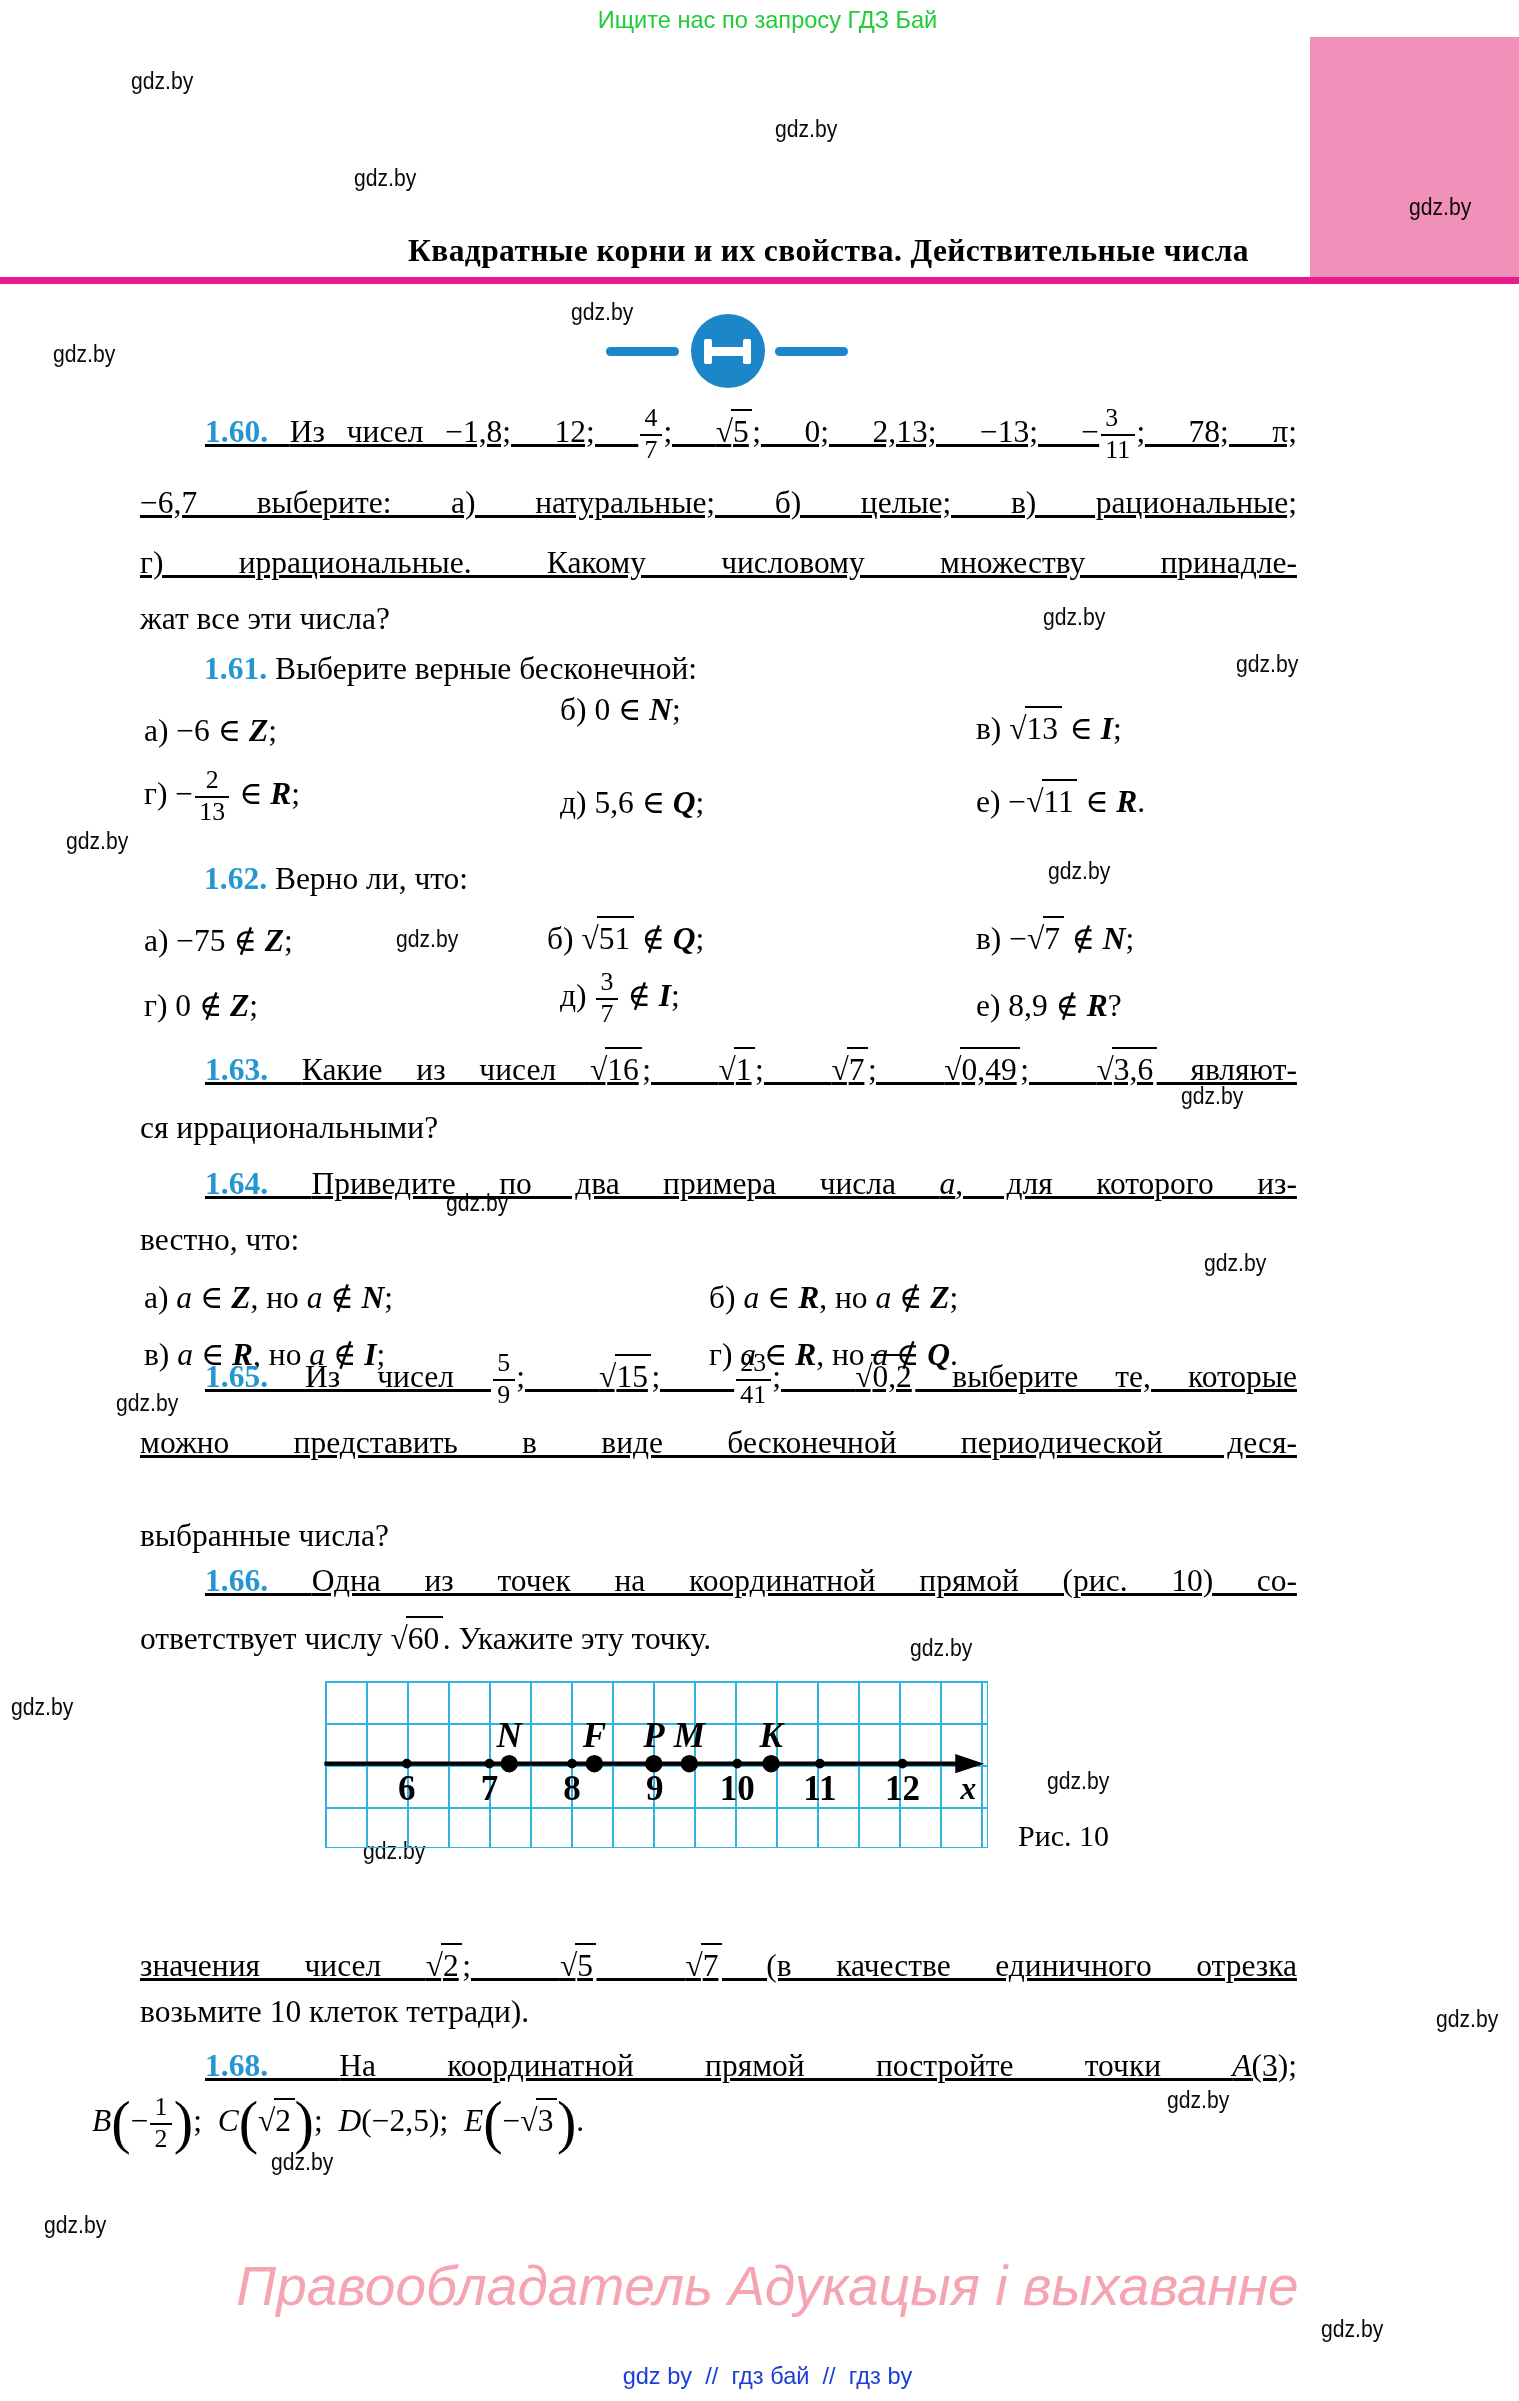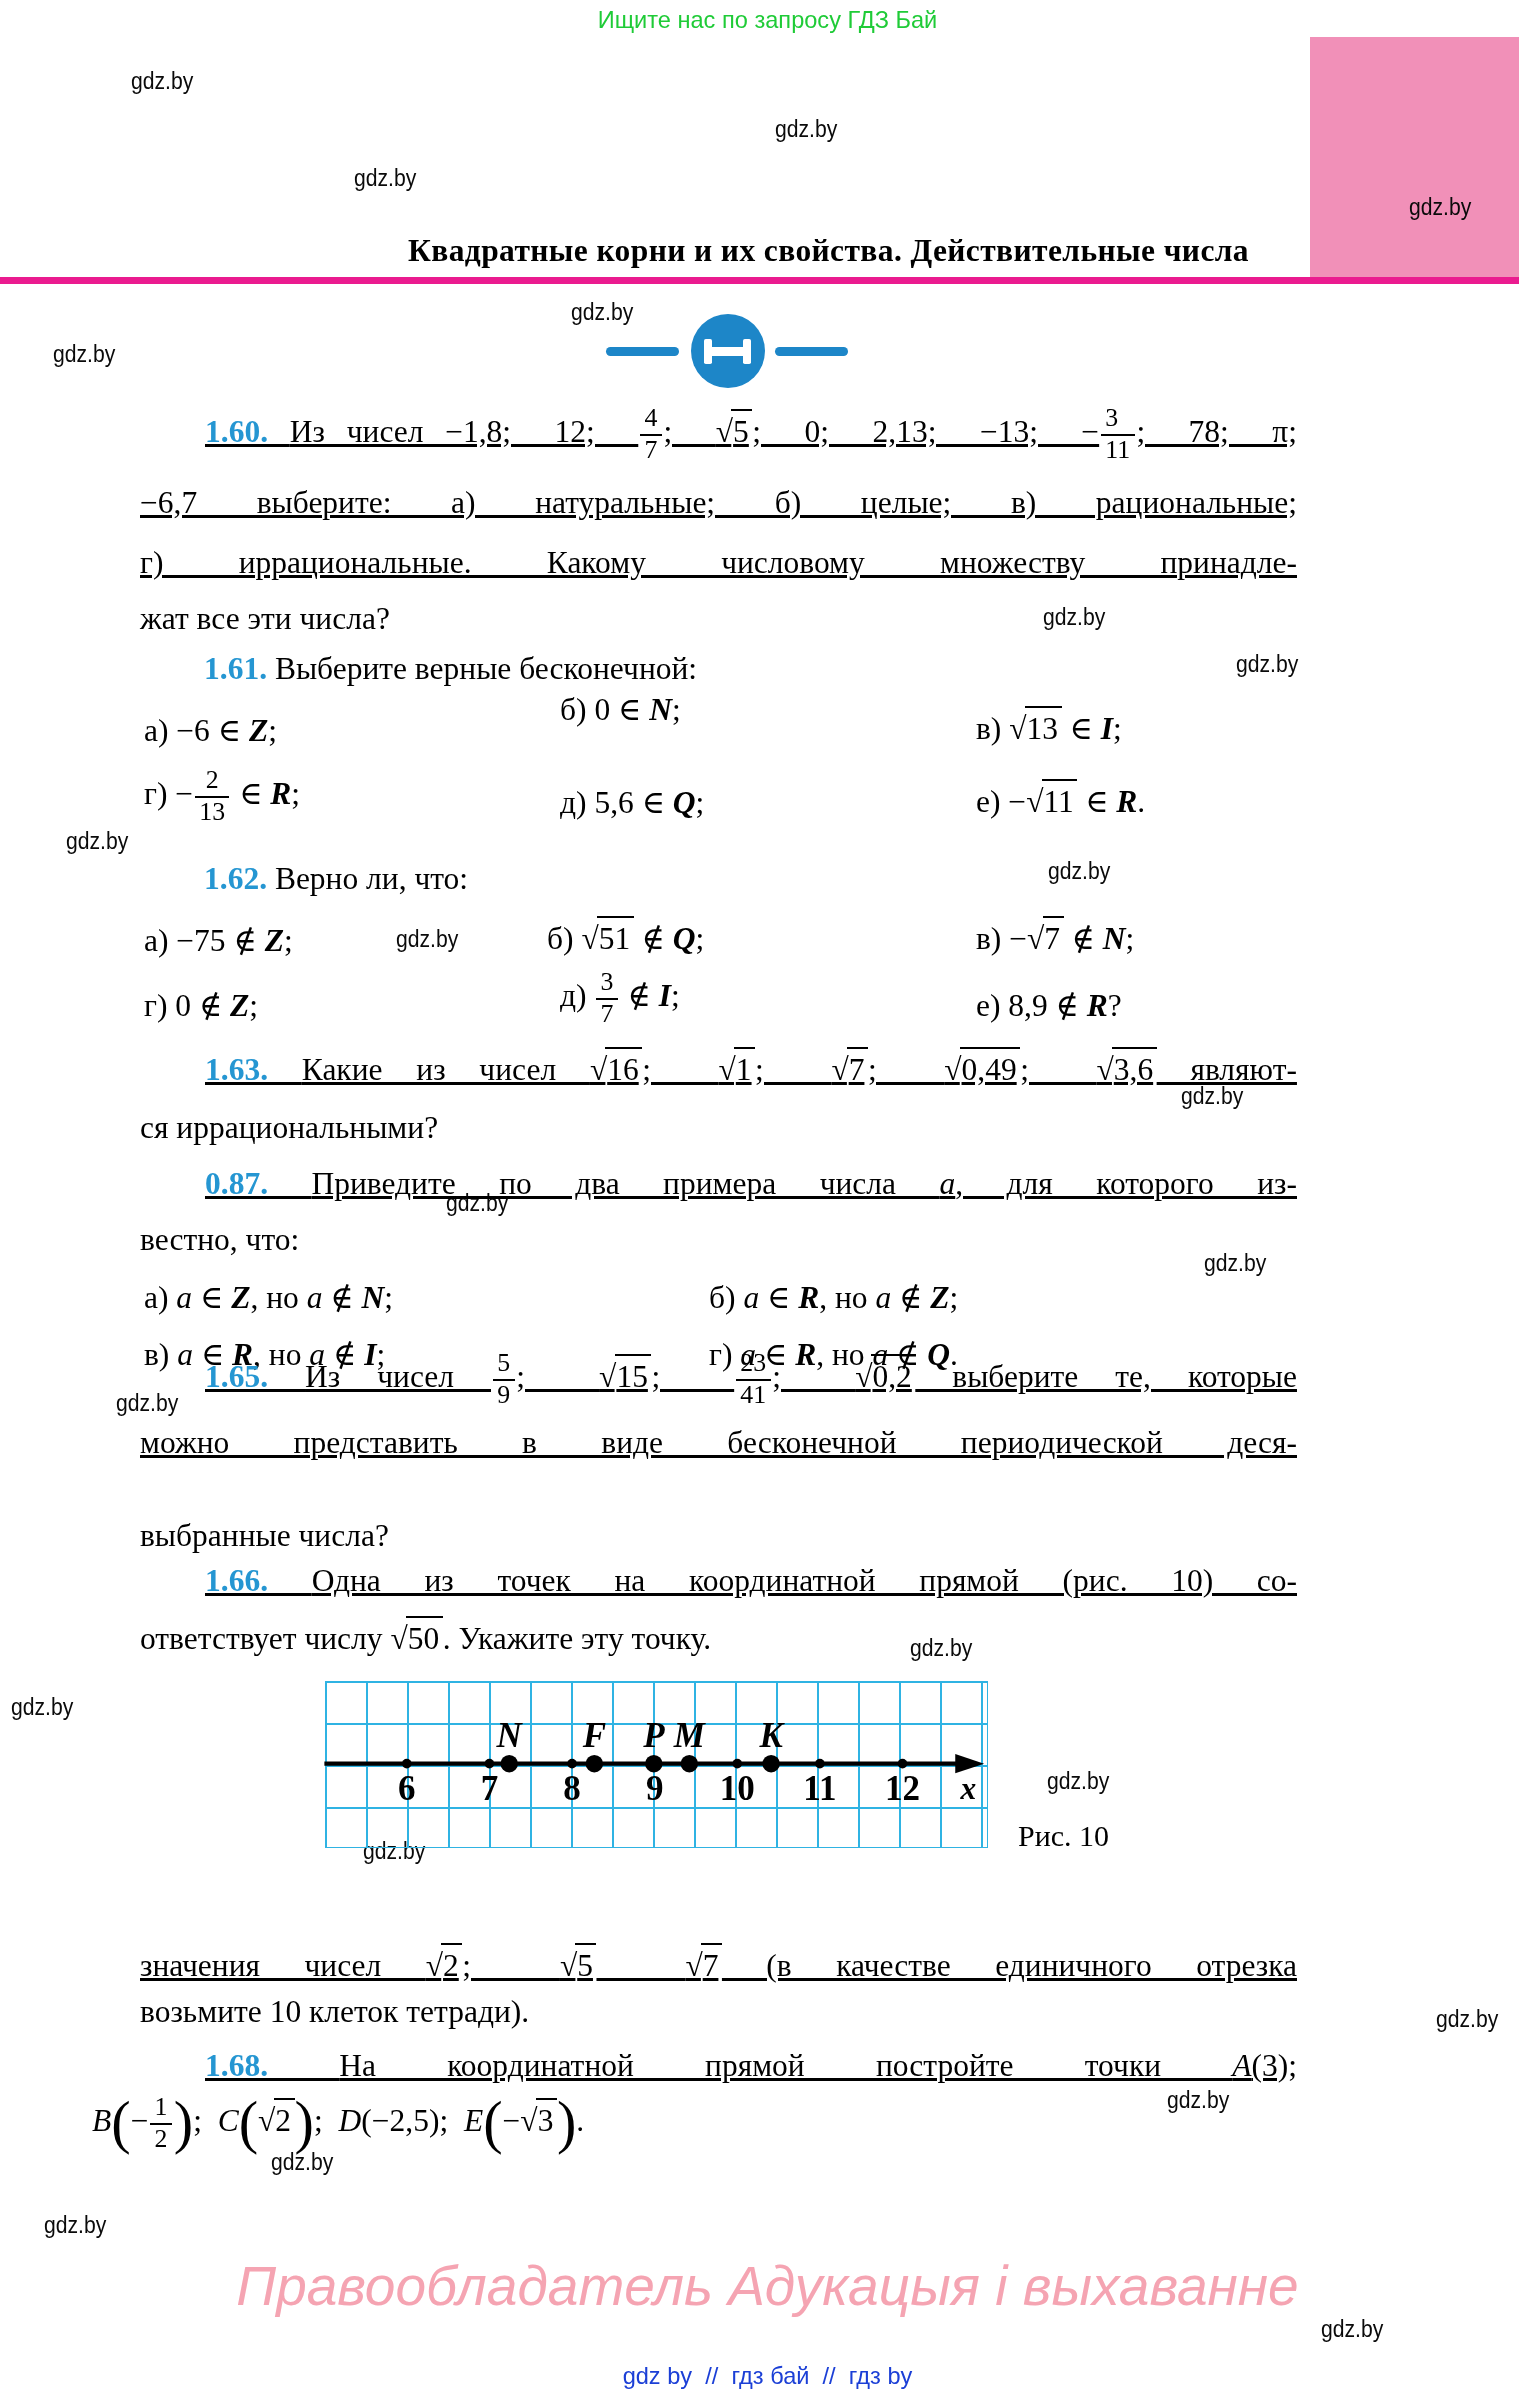--- a/index.html
+++ b/index.html
@@ -132,39 +132,39 @@
   <div class="ln" style="left:144px;top:986px"><span>г) 0&nbsp;∉&nbsp;</span><span class="ms">Z</span><span>;</span></div>
   <div class="ln" style="left:560px;top:968px"><span>д) </span><span class="frac">
         <span class="fn">3</span>
         <span class="fd">7</span>
       </span><span>&nbsp;∉&nbsp;</span><span class="ms">I</span><span>;</span></div>
   <div class="ln" style="left:976px;top:986px"><span>е) 8,9&nbsp;∉&nbsp;</span><span class="ms">R</span><span>?</span></div>
 
   <div class="ln w1322 just ind" style="left:140px;top:1050px"><span class="pnum">1.63.</span> <span>Какие из чисел </span><span class="sqrt"><span class="rs">√</span><span class="rr">16</span></span><span>;&nbsp; </span><span class="sqrt"><span class="rs">√</span><span class="rr">1</span></span><span>;&nbsp; </span><span class="sqrt"><span class="rs">√</span><span class="rr">7</span></span><span>;&nbsp; </span><span class="sqrt"><span class="rs">√</span><span class="rr">0,49</span></span><span>;&nbsp; </span><span class="sqrt"><span class="rs">√</span><span class="rr">3,6</span></span><span> являют-</span></div>
   <div class="ln" style="left:140px;top:1108px">ся иррациональными?</div>
 
-  <div class="ln w1322 just ind" style="left:140px;top:1164px"><span class="pnum">0.87.</span> <span>Приведите по два примера числа </span><span class="mv">a</span><span>, для которого из-</span></div>
+  <div class="ln w1322 just ind" style="left:140px;top:1164px"><span class="pnum">1.64.</span> <span>Приведите по два примера числа </span><span class="mv">a</span><span>, для которого из-</span></div>
   <div class="ln" style="left:140px;top:1220px">вестно, что:</div>
   <div class="ln" style="left:144px;top:1278px"><span>а) </span><span class="mv">a</span><span>&nbsp;∈&nbsp;</span><span class="ms">Z</span><span>, но </span><span class="mv">a</span><span>&nbsp;∉&nbsp;</span><span class="ms">N</span><span>;</span></div>
   <div class="ln" style="left:709px;top:1278px"><span>б) </span><span class="mv">a</span><span>&nbsp;∈&nbsp;</span><span class="ms">R</span><span>, но </span><span class="mv">a</span><span>&nbsp;∉&nbsp;</span><span class="ms">Z</span><span>;</span></div>
   <div class="ln" style="left:144px;top:1335px"><span>в) </span><span class="mv">a</span><span>&nbsp;∈&nbsp;</span><span class="ms">R</span><span>, но </span><span class="mv">a</span><span>&nbsp;∉&nbsp;</span><span class="ms">I</span><span>;</span></div>
   <div class="ln" style="left:709px;top:1335px"><span>г) </span><span class="mv">a</span><span>&nbsp;∈&nbsp;</span><span class="ms">R</span><span>, но </span><span class="mv">a</span><span>&nbsp;∉&nbsp;</span><span class="ms">Q</span><span>.</span></div>
 
   <div class="ln w1322 just ind" style="left:140px;top:1348px;top:1349px"><span class="pnum">1.65.</span> <span>Из чисел </span><span class="frac">
         <span class="fn">5</span>
         <span class="fd">9</span>
       </span><span>;&nbsp; </span><span class="sqrt"><span class="rs">√</span><span class="rr">15</span></span><span>;&nbsp; </span><span class="frac">
         <span class="fn">23</span>
         <span class="fd">41</span>
       </span><span>;&nbsp; </span><span class="sqrt"><span class="rs">√</span><span class="rr">0,2</span></span><span> выберите те, которые</span></div>
   <div class="ln w1322 just" style="left:140px;top:1423px">можно представить в виде бесконечной периодической деся-</div>
   <div class="ln" style="left:140px;top:1516px">выбранные числа?</div>
 
   <div class="ln w1322 just ind" style="left:140px;top:1561px"><span class="pnum">1.66.</span> <span>Одна из точек на координатной прямой (рис. 10) со-</span></div>
-  <div class="ln" style="left:140px;top:1619px"><span>ответствует числу </span><span class="sqrt"><span class="rs">√</span><span class="rr">50</span></span><span>. Укажите эту точку.</span></div>
+  <div class="ln" style="left:140px;top:1619px"><span>ответствует числу </span><span class="sqrt"><span class="rs">√</span><span class="rr">60</span></span><span>. Укажите эту точку.</span></div>
 
   <div class="grid"></div>
   <svg id="figure-svg" width="700" height="210" viewBox="0 0 800 240">
       <line x1="21" y1="115" x2="748" y2="115" stroke="#000" stroke-width="5"></line>
       <polygon points="775,115 742,104 742,126" fill="#000"></polygon>
       <circle cx="115.2" cy="115" r="5.5" fill="#000"></circle>
       <text x="115.2" y="157" text-anchor="middle" class="fig-num">6</text>
       <circle cx="209.62" cy="115" r="5.5" fill="#000"></circle>
       <text x="209.62" y="157" text-anchor="middle" class="fig-num">7</text>
       <circle cx="304.04" cy="115" r="5.5" fill="#000"></circle>

